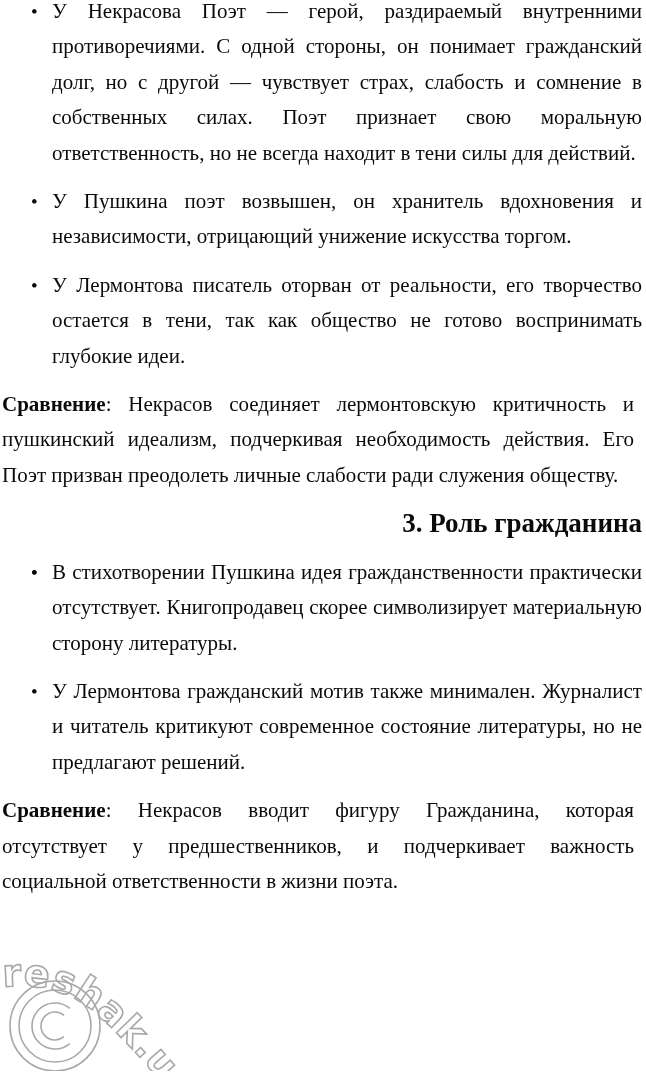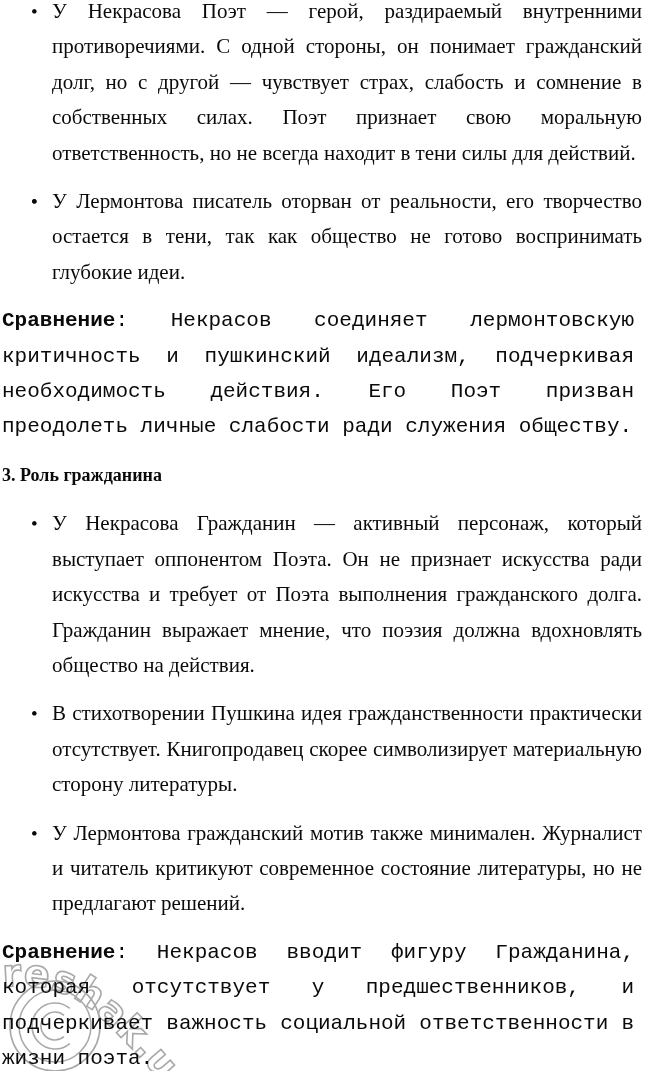--- a/index.html
+++ b/index.html
@@ -44,28 +44,27 @@
     margin-bottom: 0;
   }
   .bullet-marker {
     position: absolute;
     left: 29px;
     top: 0;
     font-size: 19px;
   }
   p.para {
     margin: 0 8px 13px 0;
-    font-family: Liberation Mono, monospace;
   }
   h3.doc-heading {
-    font-size: 18px;
+    font-size: 27px;
     line-height: 35.4px;
     font-weight: bold;
     margin: 0 0 13px 0;
-    text-align: left;
+    text-align: right;
   }
   .cmp-label {
     font-weight: bold;
   }
   .watermark {
     position: absolute;
     left: 0;
     top: 905px;
     z-index: 0;
     pointer-events: none;
@@ -97,37 +96,37 @@
 
   <div class="content">
 
     <ul class="bullet-list">
       <li>
         <span class="bullet-marker">•</span>
         <span>У Некрасова Поэт — герой, раздираемый внутренними противоречиями. С одной стороны, он понимает гражданский долг, но с другой — чувствует страх, слабость и сомнение в собственных силах. Поэт признает свою моральную ответственность, но не всегда находит в тени силы для действий.</span>
       </li>
       <li>
         <span class="bullet-marker">•</span>
+        <span>У Пушкина поэт возвышен, он хранитель вдохновения и независимости, отрицающий унижение искусства торгом.</span>
       </li>
       <li>
         <span class="bullet-marker">•</span>
         <span>У Лермонтова писатель оторван от реальности, его творчество остается в тени, так как общество не готово воспринимать глубокие идеи.</span>
       </li>
     </ul>
 
     <p class="para">
       <span class="cmp-label">Сравнение</span><span>: </span><span>Некрасов соединяет лермонтовскую критичность и пушкинский идеализм, подчеркивая необходимость действия. Его Поэт призван преодолеть личные слабости ради служения обществу.</span>
     </p>
 
     <h3 class="doc-heading">3. Роль гражданина</h3>
 
     <ul class="bullet-list">
       <li>
         <span class="bullet-marker">•</span>
-        <span>У Некрасова Гражданин — активный персонаж, который выступает оппонентом Поэта. Он не признает искусства ради искусства и требует от Поэта выполнения гражданского долга. Гражданин выражает мнение, что поэзия должна вдохновлять общество на действия.</span>
       </li>
       <li>
         <span class="bullet-marker">•</span>
         <span>В стихотворении Пушкина идея гражданственности практически отсутствует. Книгопродавец скорее символизирует материальную сторону литературы.</span>
       </li>
       <li>
         <span class="bullet-marker">•</span>
         <span>У Лермонтова гражданский мотив также минимален. Журналист и читатель критикуют современное состояние литературы, но не предлагают решений.</span>
       </li>
     </ul>

